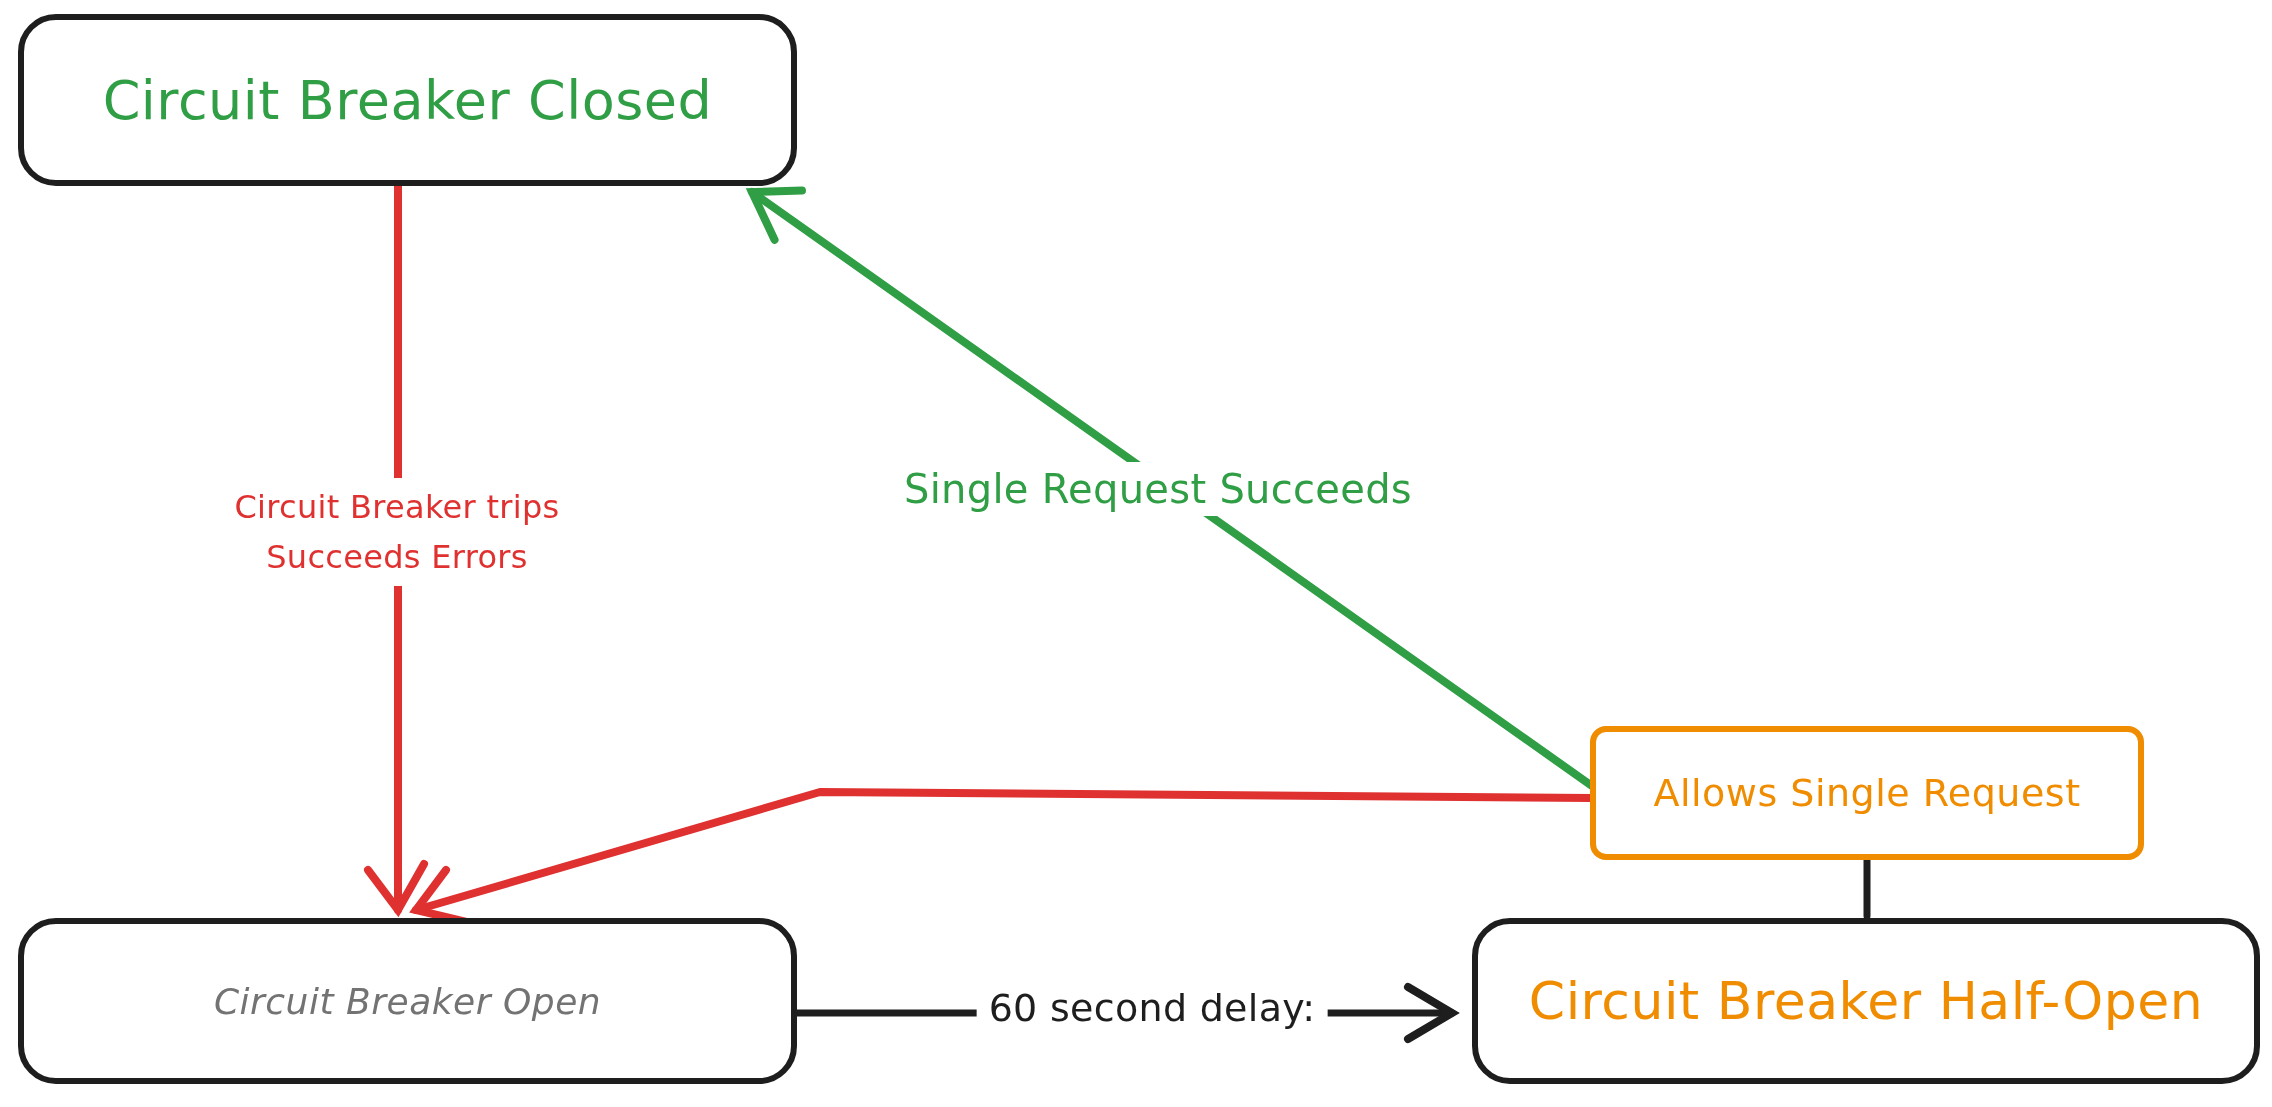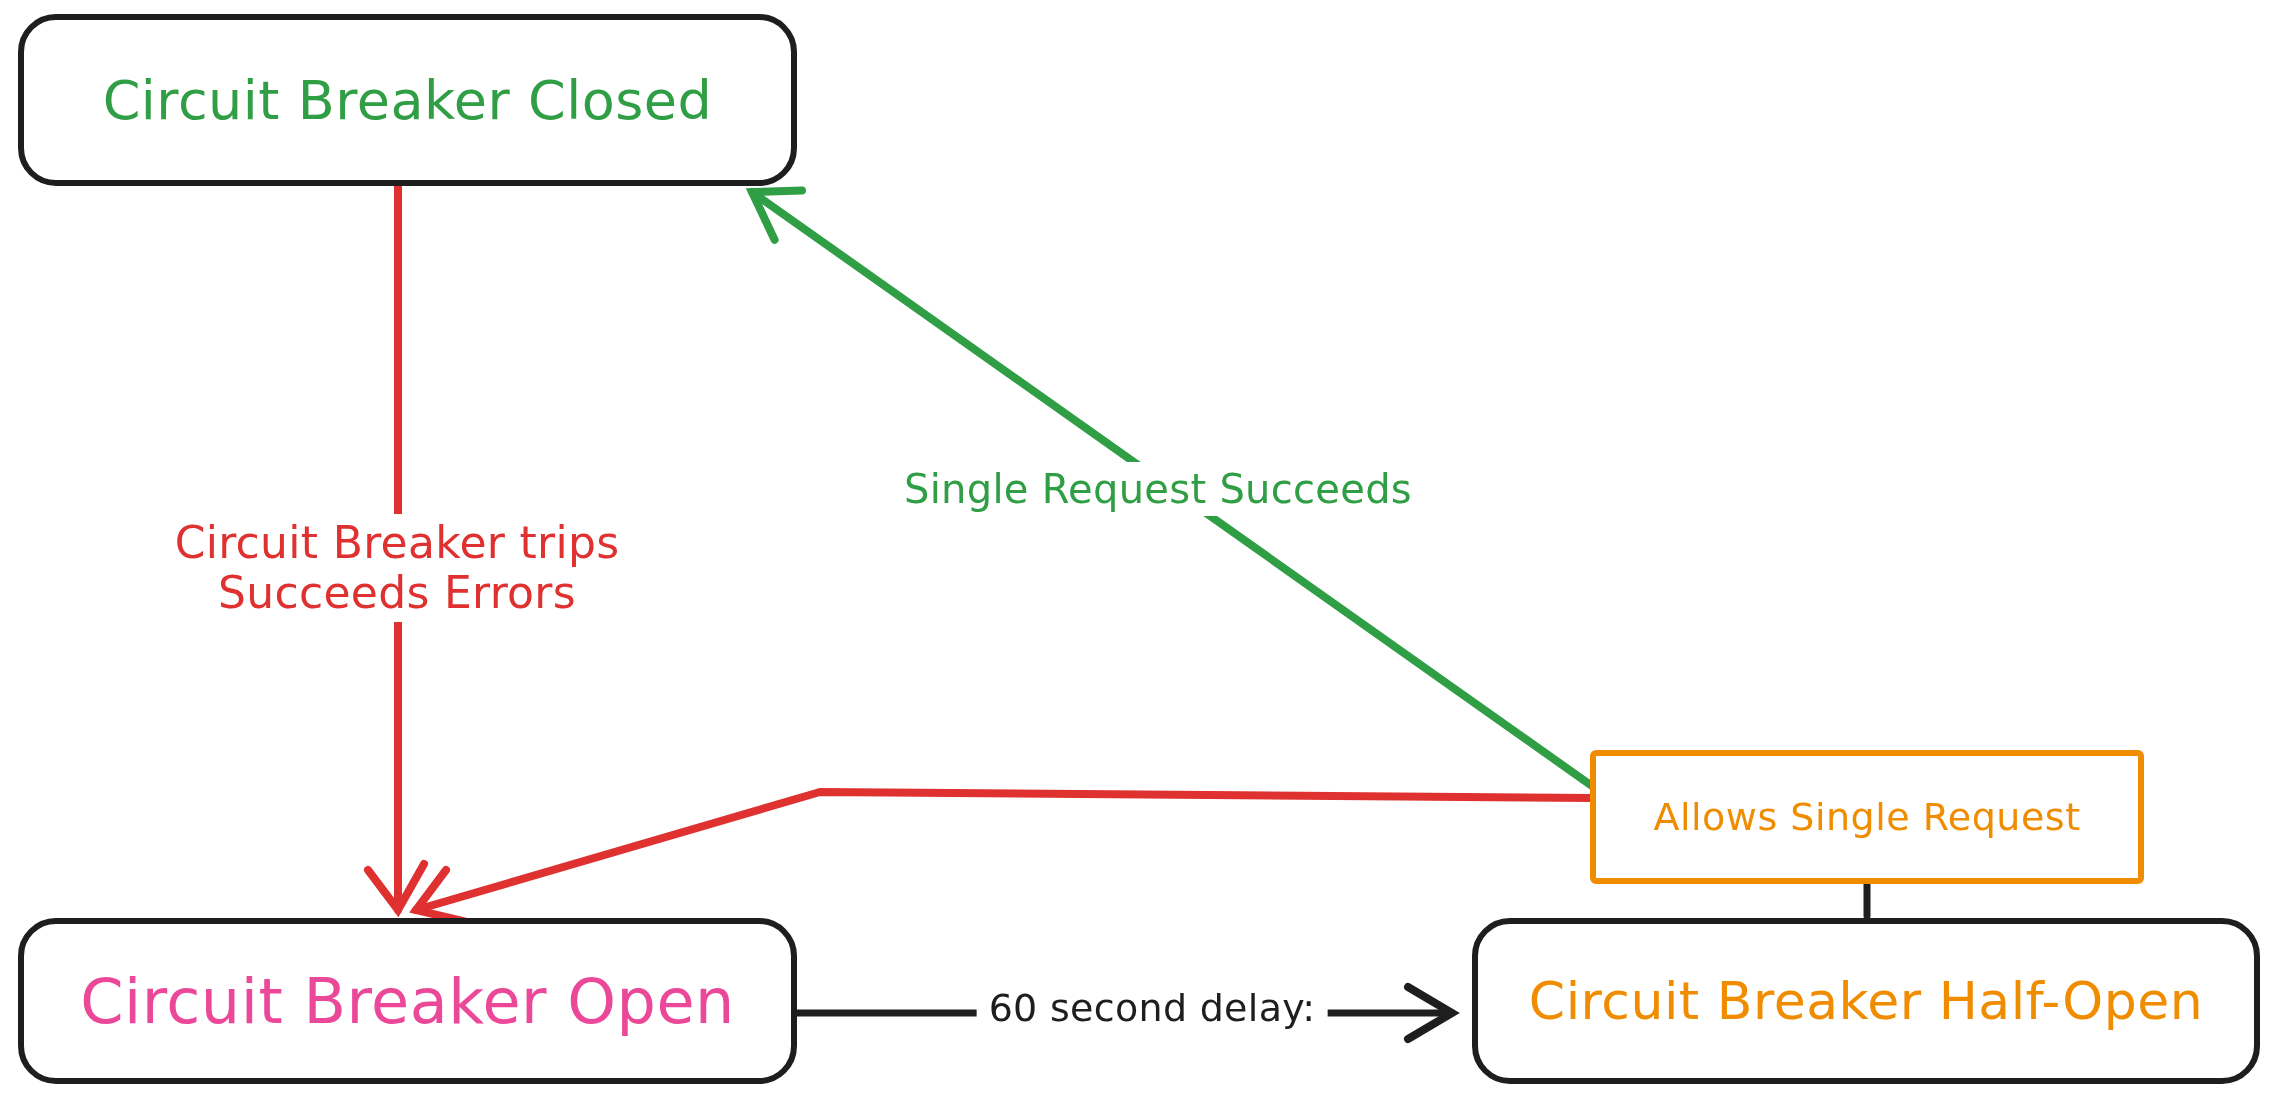--- a/index.html
+++ b/index.html
@@ -42,41 +42,41 @@
     box-sizing: border-box;
     text-align: center;
   }
   .node .node-label {
     letter-spacing: 0.5px;
     white-space: nowrap;
   }
   .node-closed   { left: 18px;  top: 14px;  width: 779px; height: 172px; }
   .node-closed .node-label   { color: #2f9e44; font-size: 54px; }
   .node-open     { left: 18px;  top: 918px; width: 779px; height: 166px; }
-  .node-open .node-label     { color: #ec4899; font-size: 62px; }
+  .node-open .node-label     { color: #737373; font-size: 36px; font-style: italic; }
   .node-halfopen { left: 1472px; top: 918px; width: 788px; height: 166px; }
   .node-halfopen .node-label { color: #f08c00; font-size: 52px; }
   .node-allows   { left: 1590px; top: 726px; width: 554px; height: 134px;
-                   border-color: #f08c00; border-radius: 6px; margin-top: 24px; }
+                   border-color: #f08c00; border-radius: 16px; }
   .node-allows .node-label   { color: #f08c00; font-size: 38px; }
 
   .edge-label {
     position: absolute;
     background: #ffffff;
     text-align: center;
     white-space: nowrap;
     padding: 4px 12px;
     transform: translate(-50%, -50%);
     letter-spacing: 0.3px;
   }
   .edge-label.red   { color: #e03131; }
   .edge-label.green { color: #2f9e44; }
   .edge-label.black { color: #1e1e1e; text-align: right; }
 
-  .label-trips    { left: 397px;  top: 568px;  font-size: 44px; line-height: 50px; }
+  .label-trips    { left: 397px;  top: 532px;  font-size: 32px; line-height: 50px; }
   .label-succeeds { left: 1158px; top: 489px;  font-size: 40px; }
   .label-fails    { left: 1140px; top: 792px;  font-size: 38px; }
   .label-delay    { left: 1152px; top: 1008px; font-size: 38px; line-height: 60px; }
 </style>
 </head>
 <body>
 
 <div class="canvas">
 
   <svg class="connectors" viewBox="0 0 2272 1107" xmlns="http://www.w3.org/2000/svg">

